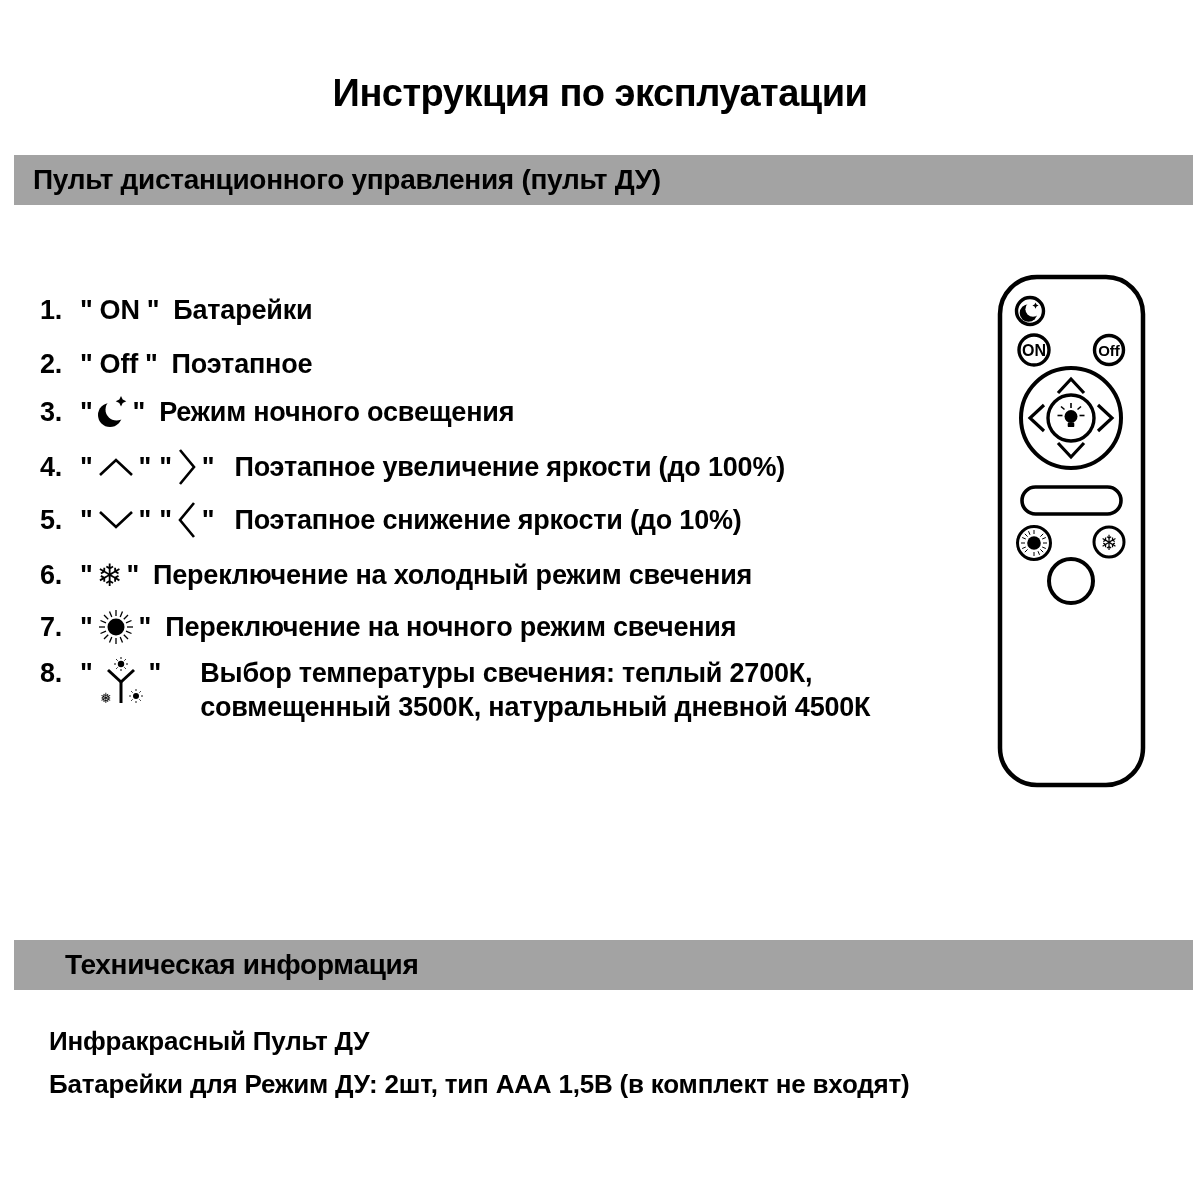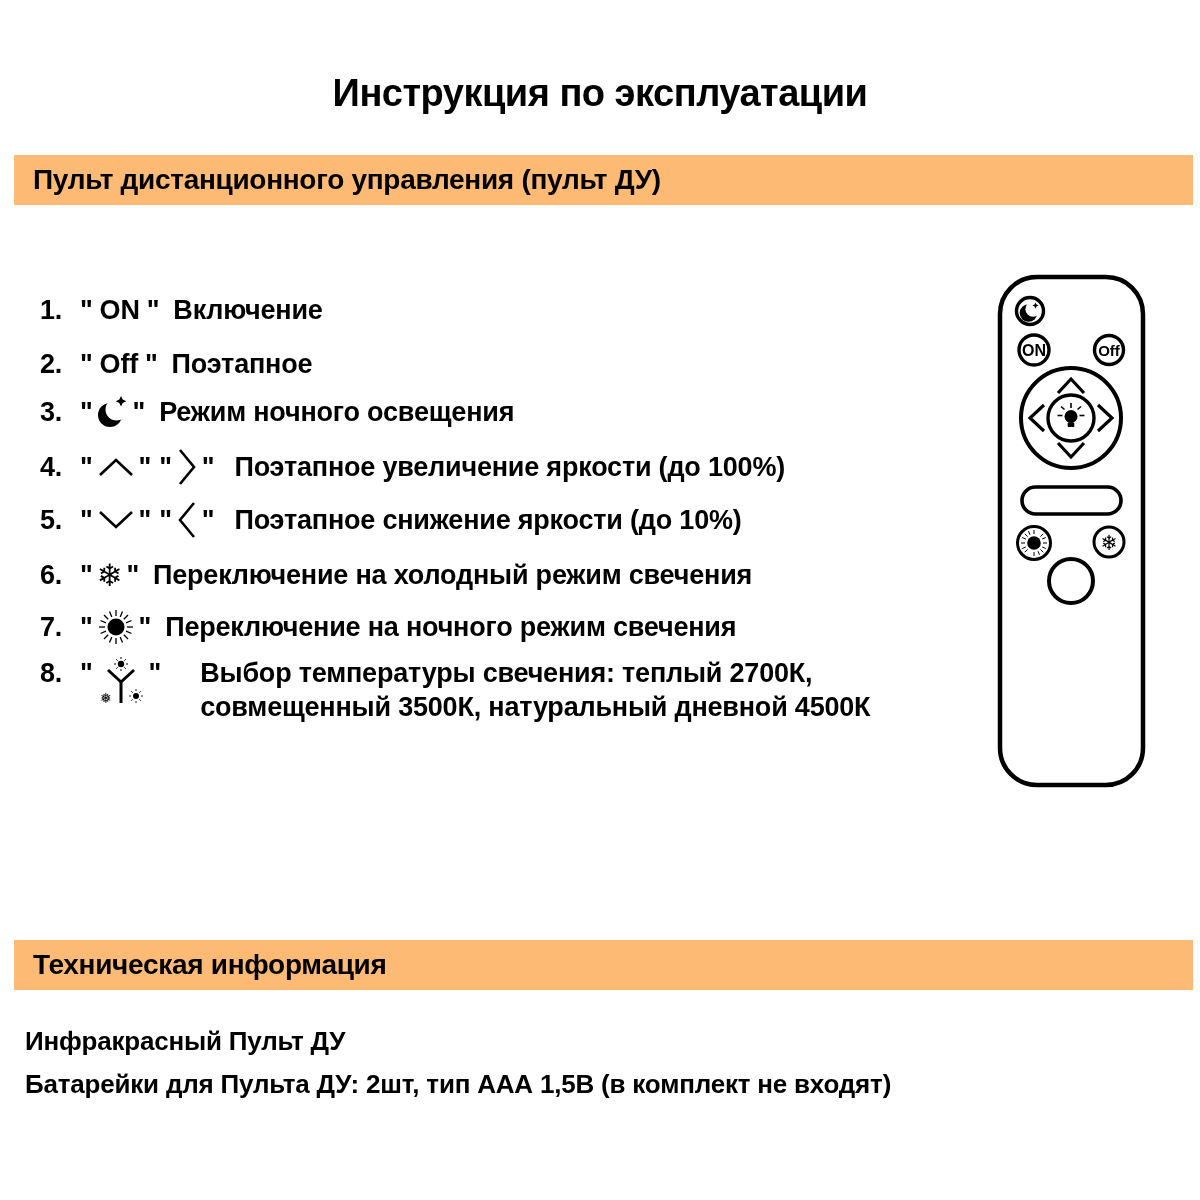--- a/index.html
+++ b/index.html
@@ -6,46 +6,46 @@
   .page{
     position:relative;width:1200px;height:1200px;background:#ffffff;
     font-family:"Liberation Sans",sans-serif;color:#000;overflow:hidden;
     font-weight:700;
   }
   .title{
     position:absolute;top:72px;left:0;width:1200px;text-align:center;
     font-size:38px;letter-spacing:-0.5px;margin:0;font-weight:700;
   }
   .banner{
-    position:absolute;left:14px;right:7px;height:50px;background:#fdba74;
+    position:absolute;left:14px;right:7px;height:50px;background:#a3a3a3;
     display:flex;align-items:center;
   }
   .banner span{font-size:28px;margin-left:19px;letter-spacing:-0.3px;}
   .banner-remote{top:155px;}
-  .banner-tech{top:940px;}
+  .banner-tech{top:940px;padding-left:32px;}
   .row{
     position:absolute;left:40px;display:flex;align-items:center;height:44px;
     font-size:27px;letter-spacing:-0.2px;white-space:nowrap;
   }
   .r1{top:288px}.r2{top:342px}.r3{top:390px}.r4{top:445px}
   .r5{top:498px}.r6{top:553px}.r7{top:605px}
   .r8{top:656px;align-items:flex-start;height:auto;}
   .r8 .num,.r8 .q{line-height:34px;}
   .num{width:36px;}
   .q{margin:0 4px;}
   .btn-label{margin:0 3px;}
   .desc{margin-left:10px;}
   .r4 .desc,.r5 .desc{margin-left:16px;text-align:center;}
   .ic{display:inline-flex;align-items:center;justify-content:center;}
   .snow-glyph{font-size:31px;font-family:"DejaVu Sans",sans-serif;line-height:1;}
   .desc-block{margin-left:10px;line-height:34px;}
   .desc-block div{white-space:nowrap;margin-left:25px;}
   .remote{position:absolute;left:997px;top:273px;}
   .tech-line{
-    position:absolute;left:25px;font-size:26px;letter-spacing:-0.2px;white-space:nowrap;
+    position:absolute;left:49px;font-size:26px;letter-spacing:-0.2px;white-space:nowrap;
   }
   .t1{top:1026px}.t2{top:1069px}.t3{top:1113px}
   svg{display:block;}
   svg text{font-family:"Liberation Sans",sans-serif;font-weight:700;}
   svg .dejavu{font-family:"DejaVu Sans",sans-serif;font-weight:400;}
 </style>
 </head>
 <body>
 
 <div class="page">
@@ -54,21 +54,21 @@
 
   <div class="banner banner-remote">
     <span>Пульт дистанционного управления (пульт ДУ)</span>
   </div>
 
   <div class="row r1">
     <span class="num">1.</span>
     <span class="q">"</span>
     <span class="btn-label">ON</span>
     <span class="q">"</span>
-    <span class="desc">Включение</span>
+    <span class="desc">Батарейки</span>
   </div>
 
   <div class="row r2">
     <span class="num">2.</span>
     <span class="q">"</span>
     <span class="btn-label">Off</span>
     <span class="q">"</span>
     <span class="desc">Поэтапное</span>
   </div>
 
@@ -276,15 +276,15 @@
 
       <circle cx="74" cy="308" r="22" fill="#fff" stroke="#000" stroke-width="4"></circle>
     </svg>
   </div>
 
   <div class="banner banner-tech">
     <span>Техническая информация</span>
   </div>
 
   <div class="tech-line t1">Инфракрасный Пульт ДУ</div>
-  <div class="tech-line t2">Батарейки для Пульта ДУ: 2шт, тип ААА 1,5В (в комплект не входят)</div>
+  <div class="tech-line t2">Батарейки для Режим ДУ: 2шт, тип ААА 1,5В (в комплект не входят)</div>
 
 </div>
 
 </body></html>

